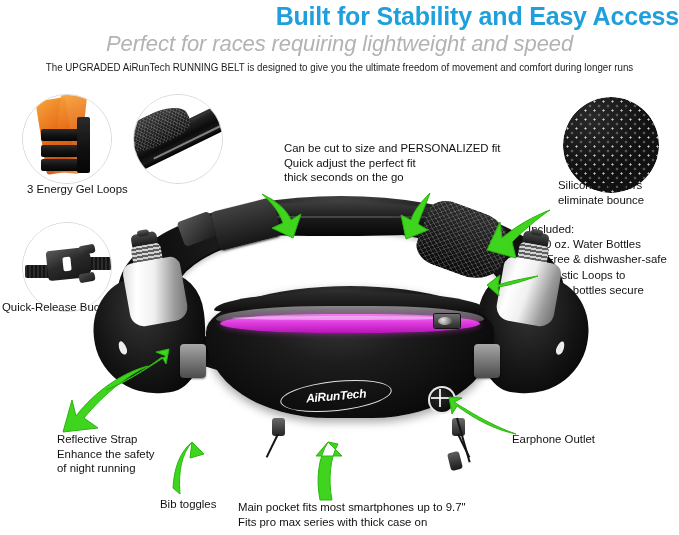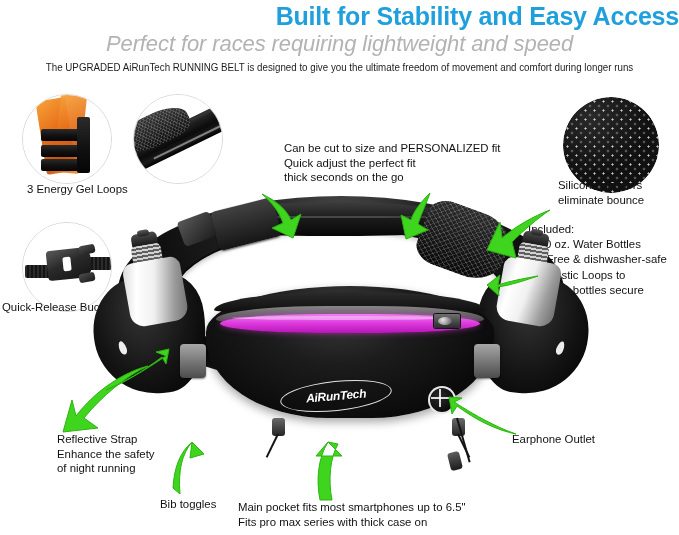--- a/index.html
+++ b/index.html
@@ -298,21 +298,21 @@
   <div class="callout" style="left:528px;top:222px;width:150px;">Included:</div>
   <div class="callout" style="left:528px;top:237px;width:160px;">2*10 oz. Water Bottles</div>
   <div class="callout" style="left:522px;top:252px;width:165px;">BPA Free &amp; dishwasher-safe</div>
   <div class="callout" style="left:545px;top:268px;width:135px;">Elastic Loops to
 keep bottles secure</div>
 
   <div class="callout" style="left:160px;top:497px;width:110px;">Bib toggles</div>
   <div class="callout" style="left:57px;top:432px;width:160px;">Reflective Strap
 Enhance the safety
 of night running</div>
-  <div class="callout" style="left:238px;top:500px;width:330px;">Main pocket fits most smartphones up to 6.5"
+  <div class="callout" style="left:238px;top:500px;width:330px;">Main pocket fits most smartphones up to 9.7"
 Fits pro max series with thick case on</div>
   <div class="callout" style="left:512px;top:432px;width:140px;">Earphone Outlet</div>
 
   <div id="belt">
 
     <div class="belt-ring"></div>
     <div class="belt-ring-inner"></div>
     <div class="belt-top-band"></div>
     <div class="belt-top-seam"></div>
     <div class="belt-mesh-r"></div>

